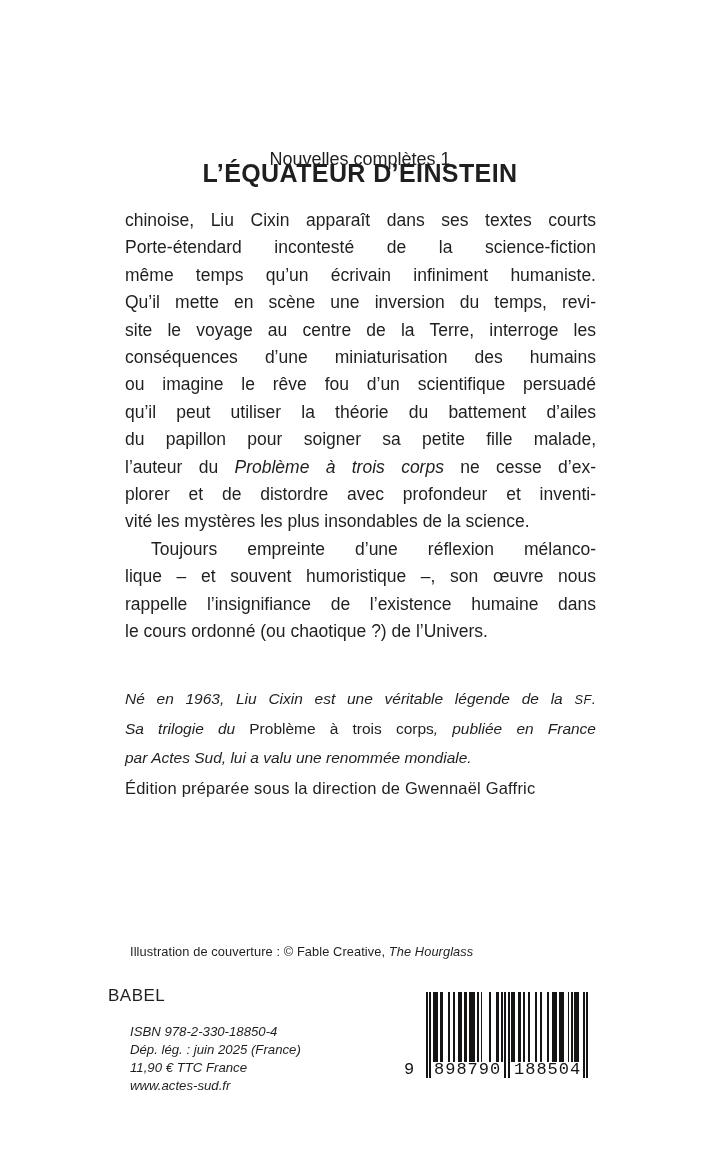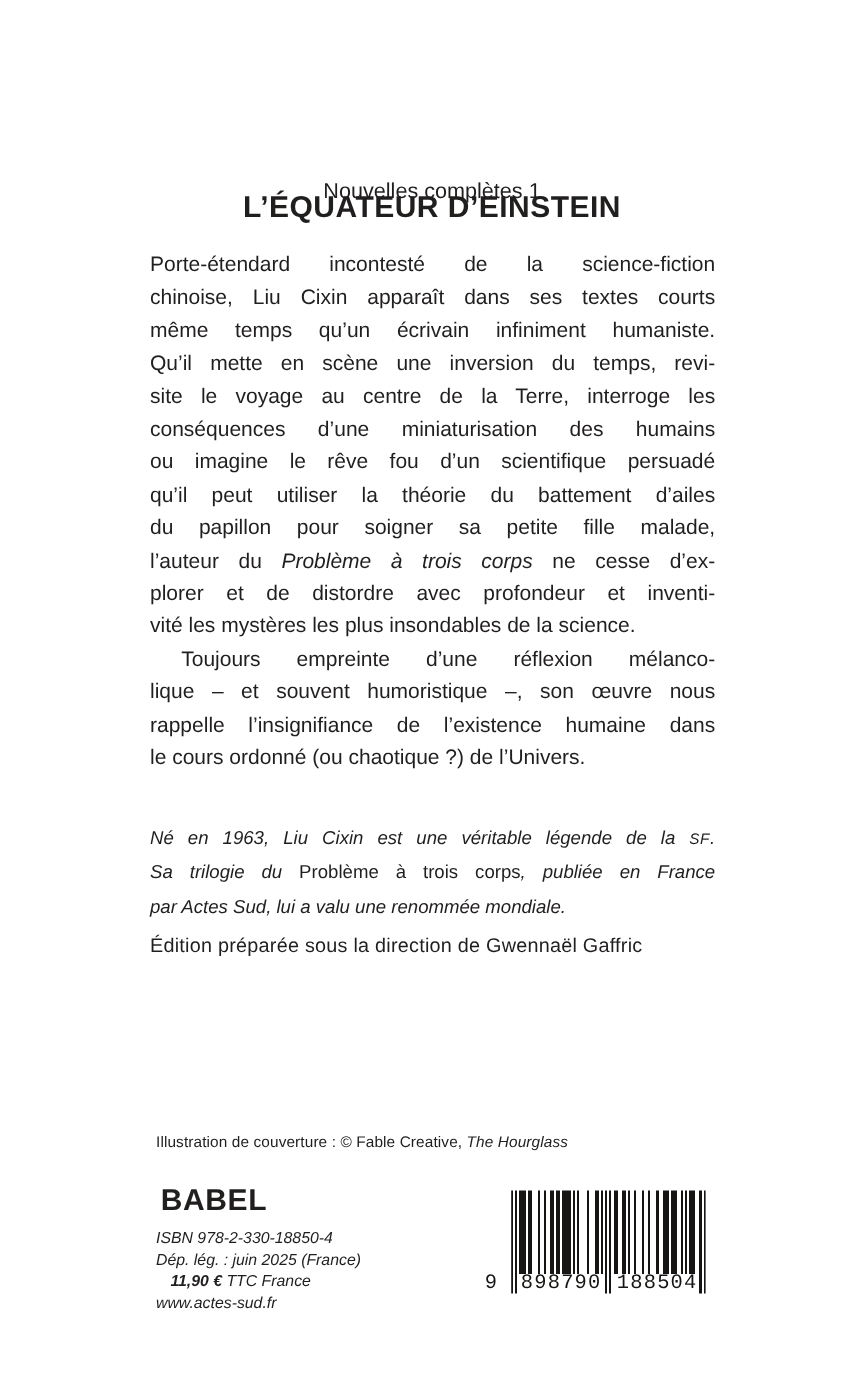--- a/index.html
+++ b/index.html
@@ -34,50 +34,50 @@
   .edition{
     position:absolute;top:779px;left:125px;width:480px;
     font-size:16.5px;letter-spacing:.2px;white-space:nowrap;
   }
   .credit{
     position:absolute;top:944px;left:130px;width:480px;
     font-size:12.8px;letter-spacing:.1px;white-space:nowrap;
   }
   .credit em{font-style:italic;margin-top:20px;}
   .babel{
-    position:absolute;top:986px;left:134px;
-    font-size:25px;font-weight:bold;letter-spacing:.5px;
+    position:absolute;top:986px;left:108px;
+    font-size:17px;font-weight:normal;letter-spacing:.5px;
   }
   .imprint{
     position:absolute;top:1023px;left:130px;
     font-style:italic;font-size:13.2px;line-height:18px;white-space:nowrap;
   }
   .imprint .iline{display:block;}
-  .imprint b{font-weight:bold;margin-left:12px;}
+  .imprint b{font-weight:normal;}
   .barcode{position:absolute;left:404px;top:992px;width:188px;height:100px;}
   .barcode svg{position:absolute;left:22px;top:0;display:block;}
   .bc-digits span{
     position:absolute;font-family:"Liberation Mono",monospace;
     font-size:17px;color:#171513;
   }
   #bc0{left:0;top:68px;}
   #bcL{left:30px;top:68px;width:66px;text-align:center;letter-spacing:1px;}
   #bcR{left:110px;top:68px;width:66px;text-align:center;letter-spacing:1px;}
 </style>
 </head>
 <body>
 
 <div class="page">
 
   <div class="title">L’ÉQUATEUR D’EINSTEIN</div>
   <div class="subtitle">Nouvelles complètes 1</div>
 
   <div class="blurb" id="blurb">
+      <div class="line">chinoise, Liu Cixin apparaît dans ses textes courts</div>
       <div class="line">Porte-étendard incontesté de la science-fiction</div>
-      <div class="line">chinoise, Liu Cixin apparaît dans ses textes courts</div>
       <div class="line">même temps qu’un écrivain infiniment humaniste.</div>
       <div class="line">Qu’il mette en scène une inversion du temps, revi-</div>
       <div class="line">site le voyage au centre de la Terre, interroge les</div>
       <div class="line">conséquences d’une miniaturisation des humains</div>
       <div class="line">ou imagine le rêve fou d’un scientifique persuadé</div>
       <div class="line">qu’il peut utiliser la théorie du battement d’ailes</div>
       <div class="line">du papillon pour soigner sa petite fille malade,</div>
       <div class="line">l’auteur du <em>Problème à trois corps</em> ne cesse d’ex-</div>
       <div class="line">plorer et de distordre avec profondeur et inventi-</div>
       <div class="line last">vité les mystères les plus insondables de la science.</div>

